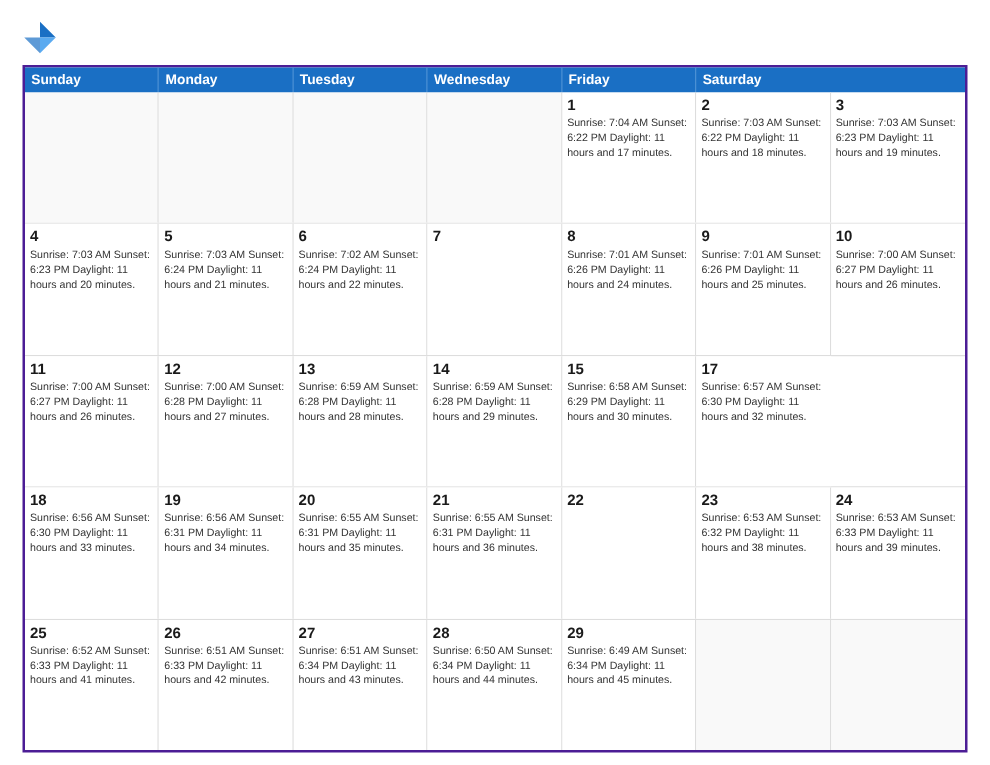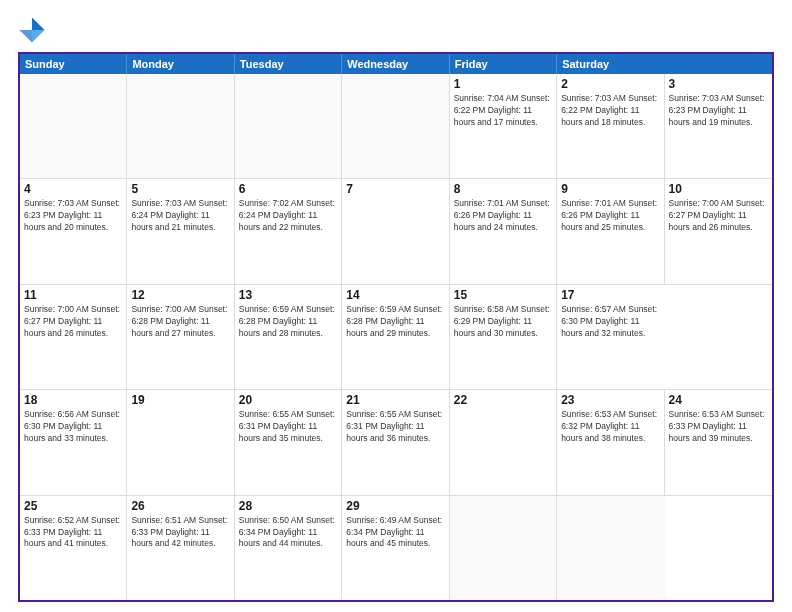--- a/index.html
+++ b/index.html
@@ -264,20 +264,24 @@
         <div class="cal-row">
           <div class="cal-cell">
             <span class="cell-day">18</span>
             <div class="cell-info">Sunrise: 6:56 AM
 Sunset: 6:30 PM
 Daylight: 11 hours
 and 33 minutes.</div>
           </div>
           <div class="cal-cell">
             <span class="cell-day">19</span>
+            <div class="cell-info">Sunrise: 6:56 AM
+Sunset: 6:31 PM
+Daylight: 11 hours
+and 34 minutes.</div>
           </div>
           <div class="cal-cell">
             <span class="cell-day">20</span>
             <div class="cell-info">Sunrise: 6:55 AM
 Sunset: 6:31 PM
 Daylight: 11 hours
 and 35 minutes.</div>
           </div>
           <div class="cal-cell">
             <span class="cell-day">21</span>
@@ -311,20 +315,27 @@
 Sunset: 6:33 PM
 Daylight: 11 hours
 and 41 minutes.</div>
           </div>
           <div class="cal-cell">
             <span class="cell-day">26</span>
             <div class="cell-info">Sunrise: 6:51 AM
 Sunset: 6:33 PM
 Daylight: 11 hours
 and 42 minutes.</div>
+          </div>
+          <div class="cal-cell">
+            <span class="cell-day">27</span>
+            <div class="cell-info">Sunrise: 6:51 AM
+Sunset: 6:34 PM
+Daylight: 11 hours
+and 43 minutes.</div>
           </div>
           <div class="cal-cell">
             <span class="cell-day">28</span>
             <div class="cell-info">Sunrise: 6:50 AM
 Sunset: 6:34 PM
 Daylight: 11 hours
 and 44 minutes.</div>
           </div>
           <div class="cal-cell">
             <span class="cell-day">29</span>

